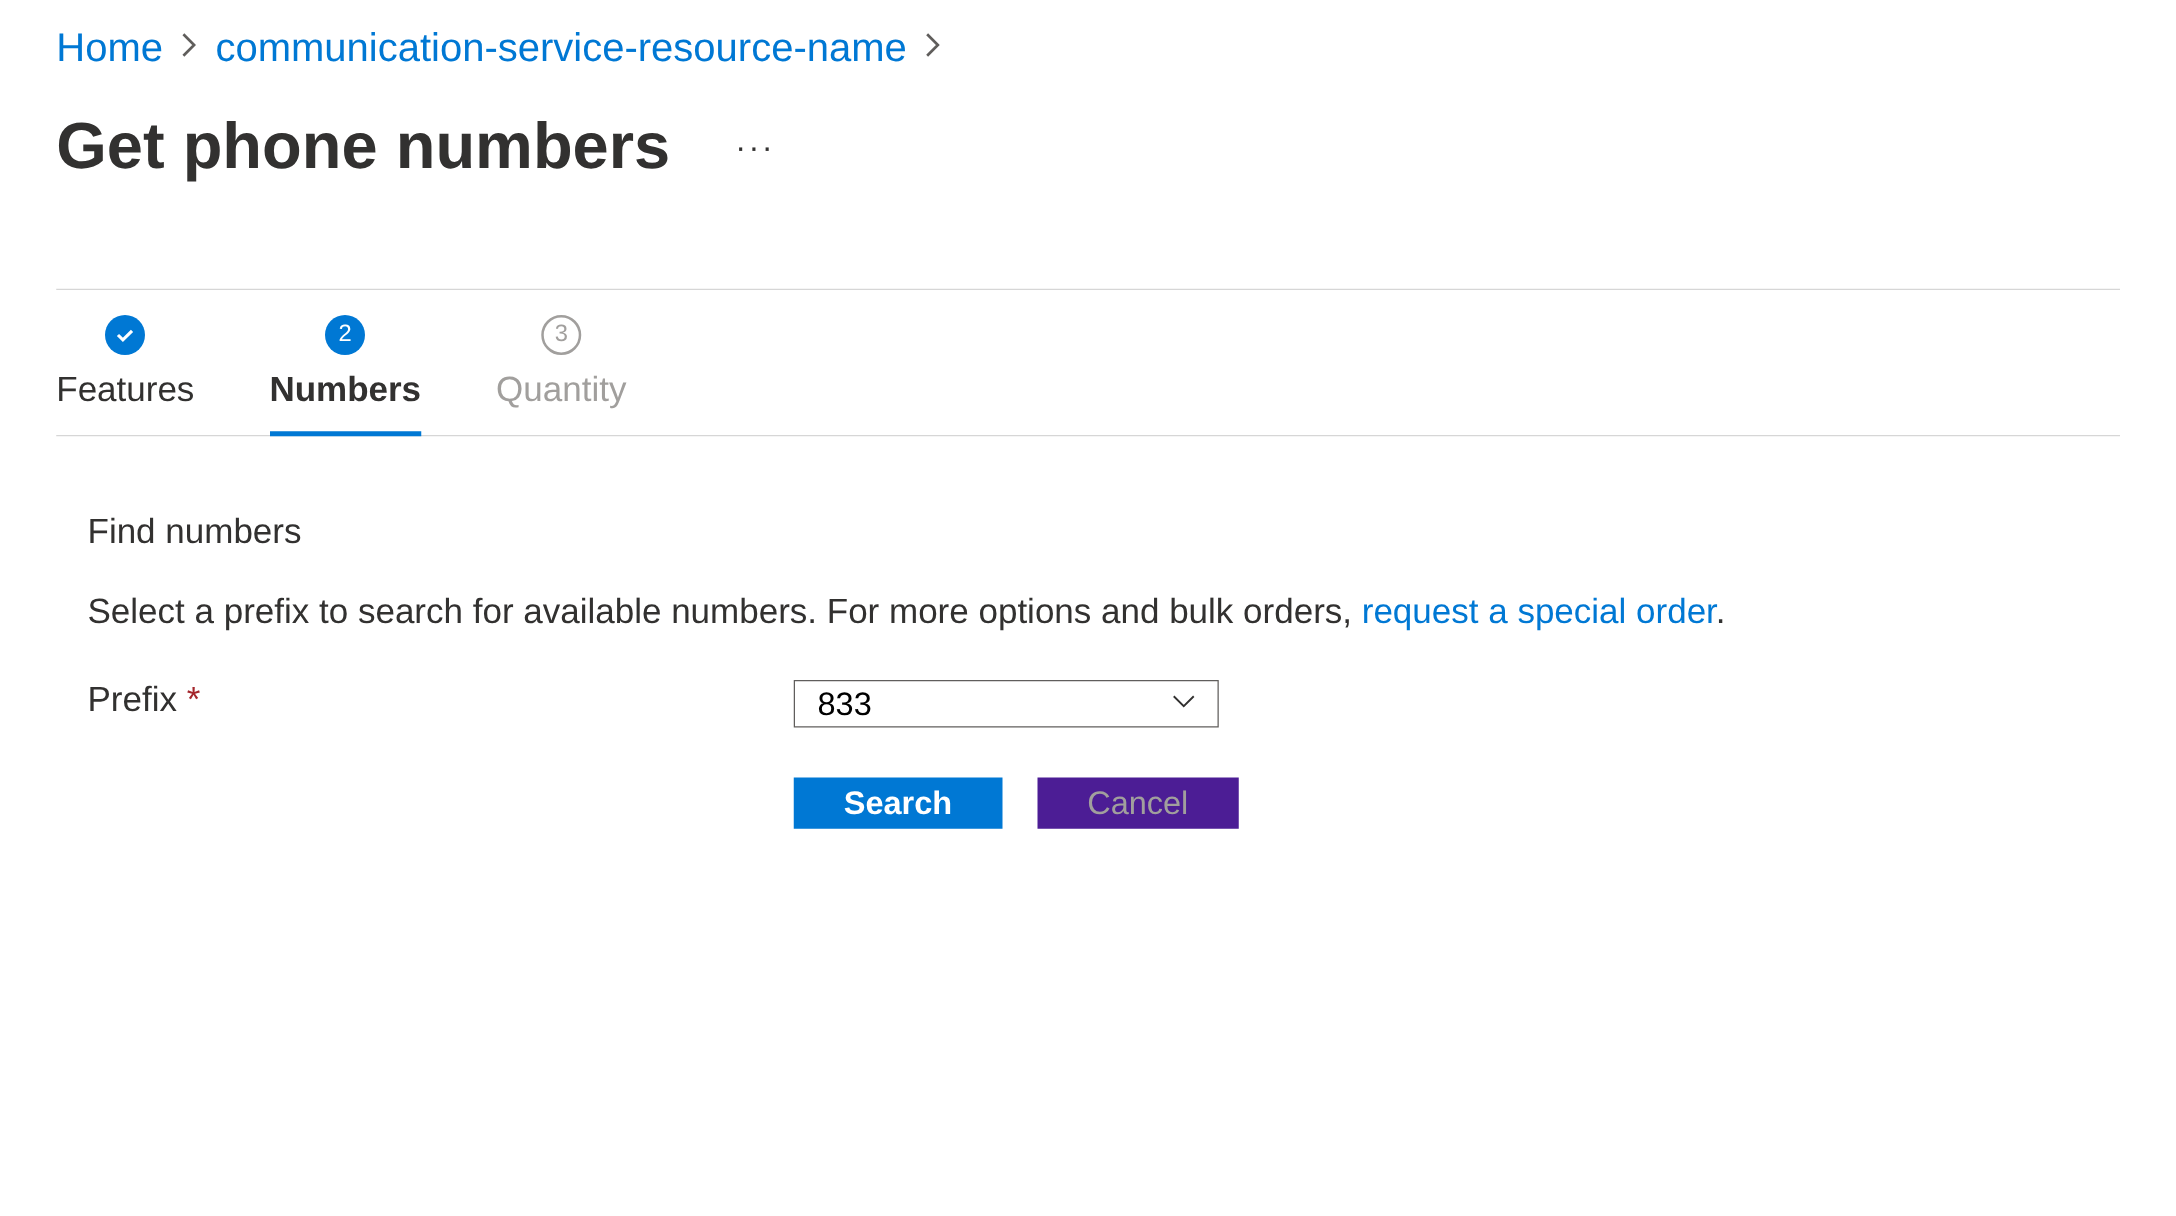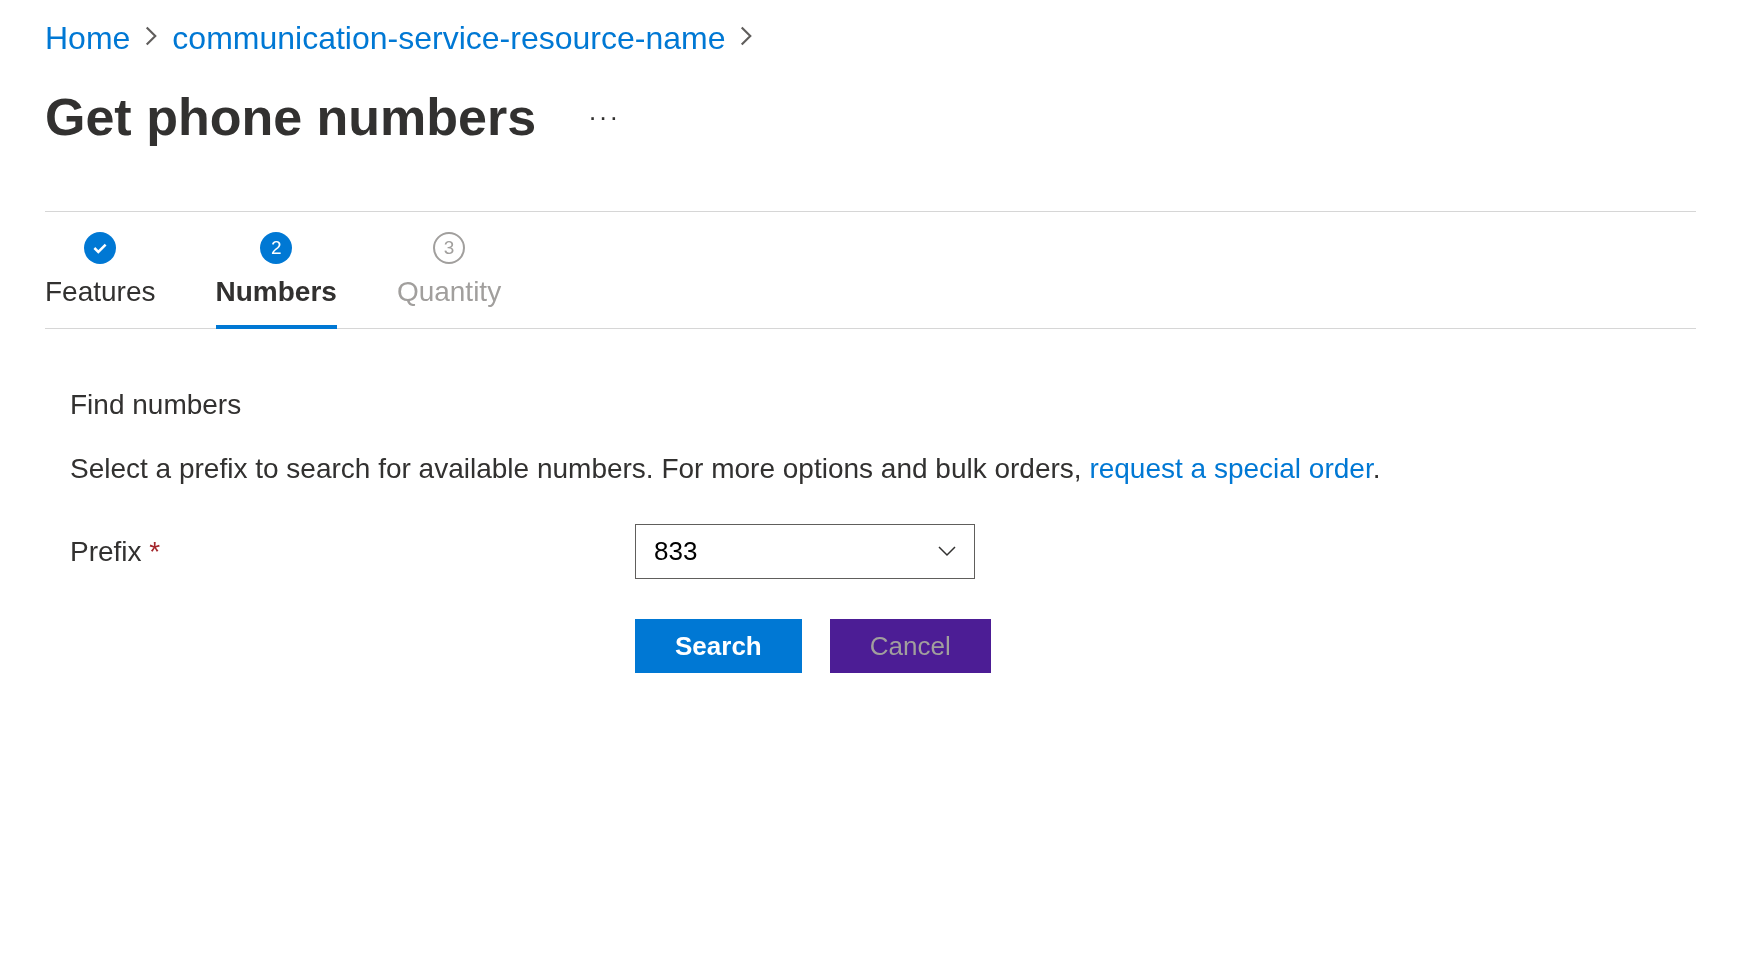--- a/index.html
+++ b/index.html
@@ -25,21 +25,21 @@
       text-decoration: none;
     }
     .breadcrumb .chevron {
       color: #605e5c;
       font-size: 22px;
     }
     .header-row {
       display: flex;
       align-items: center;
       gap: 52px;
-      margin-bottom: 64px;
+      margin-bottom: 84px;
     }
     .page-title {
       font-size: 52px;
       font-weight: 600;
       color: #323130;
     }
     .more-icon {
       font-size: 26px;
       color: #323130;
       letter-spacing: 2px;
@@ -121,38 +121,38 @@
       color: #323130;
       margin-bottom: 36px;
       line-height: 1.4;
     }
     .description a {
       color: #0078d4;
       text-decoration: none;
     }
     .form-row {
       display: flex;
-      align-items: center;
+      align-items: flex-start;
       margin-bottom: 35px;
     }
     .form-label {
       width: 565px;
       font-size: 28px;
       color: #323130;
     }
     .required {
       color: #a4262c;
     }
     .select-wrapper {
       position: relative;
       width: 340px;
     }
     .select-field {
       width: 100%;
-      height: 55px;
+      height: 38px;
       border: 1px solid #605e5c;
       background: #ffffff;
       font-size: 26px;
       padding: 0 45px 0 18px;
       appearance: none;
       cursor: pointer;
       font-family: inherit;
     }
     .select-chevron {
       position: absolute;
@@ -174,21 +174,21 @@
       padding: 0 18px;
       font-family: inherit;
     }
     .button-row {
       display: flex;
       gap: 28px;
       margin-top: 40px;
       margin-left: 565px;
     }
     .btn {
-      height: 54px;
+      height: 41px;
       padding: 0 40px;
       font-size: 26px;
       border: none;
       cursor: pointer;
       font-family: inherit;
       font-weight: 600;
     }
     .btn-primary {
       background: #0078d4;
       color: #ffffff;

